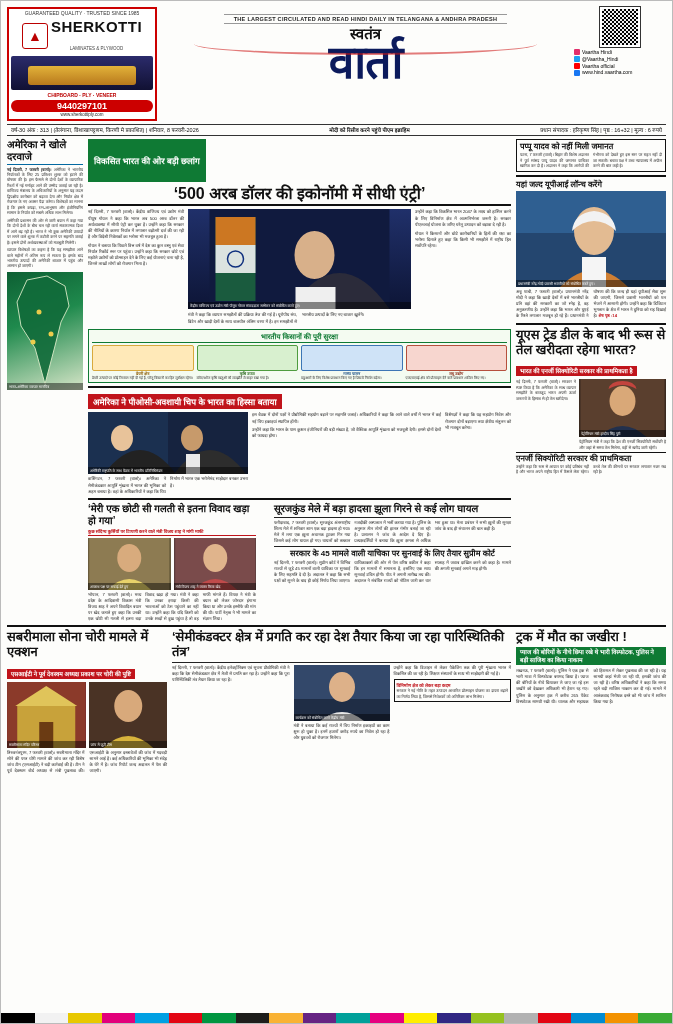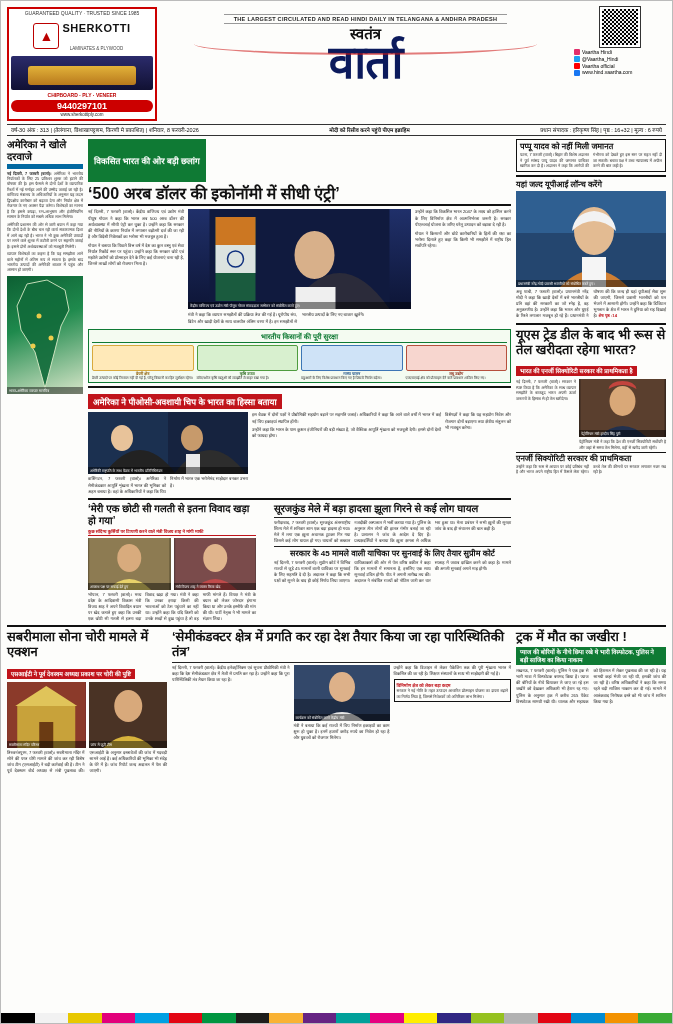--- a/index.html
+++ b/index.html
@@ -40,21 +40,21 @@
   }
   .ad-logo-row {
     display: flex; align-items: center; justify-content: center; gap: 3px;
     margin: 1px 0;
   }
   .ad-emblem {
     width: 26px; height: 26px; border: 1px solid #b00; border-radius: 3px;
     display: flex; align-items: center; justify-content: center;
     font-size: 14px; color: #b00;
   }
-  .ad-brand { font-size: 11px; font-weight: bold; color: #111; letter-spacing: .5px;}
+  .ad-brand { font-size: 15px; font-weight: bold; color: #111; letter-spacing: .5px;}
   .ad-sub { font-size: 4.5px; color: #444; }
   .ad-img {
     height: 34px; margin: 2px 0;
     background: linear-gradient(#2b2b6b, #111133);
     position: relative; border-radius: 2px;
   }
   .ad-img:after {
     content: "";
     position: absolute; left: 12%; right: 12%; top: 30%; bottom: 12%;
     background: linear-gradient(#e2b23a, #b8791c);
@@ -122,21 +122,21 @@
   .blue { color: #10307e; }
 
   .banner-red {
     background: #c0141b; color: #fff; font-weight: bold; font-size: 8.5px;
     padding: 2px 5px; display: inline-block;
   }
   .banner-green {
     background: #0f7a34; color: #fff; font-weight: bold; font-size: 8.5px;
     padding: 16px 6px; display: inline-block;
   }
-  .headline-xl { font-size: 16px; font-weight: bold; color: #111; line-height: 1.12; }
+  .headline-xl { font-size: 16px; font-weight: bold; color: #111; line-height: 1.12; text-align: center; }
   .headline-l  { font-size: 13px; font-weight: bold; color: #111; line-height: 1.15; }
   .headline-m  { font-size: 10px; font-weight: bold; color: #111; line-height: 1.2; }
   .headline-s  { font-size: 8px;  font-weight: bold; color: #111; line-height: 1.2; }
 
   .body-txt {
     font-size: 4.2px; color: #222; line-height: 1.45; text-align: justify;
     hyphens: auto;
   }
   .body-txt.s { font-size: 3.9px; line-height: 1.4; }
 
@@ -225,21 +225,21 @@
 
   <div class="mast-strip">
     <span>वर्ष-30 अंक : 313 | (तेलंगाना, विशाखापट्टणम, किरणी मे प्रकाशित) | शनिवार, 8 फरवरी-2026</span>
     <span class="hl">मोदी को रिसीव करने पहुंचे पीएम इब्राहिम</span>
     <span>प्रधान संपादक : हरिकृष्ण सिंह | पृष्ठ : 16+32 | मूल्य : 6 रुपये</span>
   </div>
 
   <div class="cols" style="margin-top:3px">
 
     <div class="col-left">
-      <div class="headline-m red" style="border-bottom:5px solid #0369a1;padding-bottom:1px">अमेरिका ने खोले दरवाजे</div>
+      <div class="headline-m red" style="border-bottom:1px solid #0369a1;padding-bottom:1px">अमेरिका ने खोले दरवाजे</div>
       <div class="body-txt s" style="margin-top:2px">
         <b>नई दिल्ली, 7 फरवरी (वार्ता)।</b>
         <span>अमेरिका ने भारतीय निर्यातकों के लिए 25 प्रतिशत शुल्क को हटाने की घोषणा की है। इस फैसले से दोनों देशों के व्यापारिक रिश्तों में नई गर्माहट आने की उम्मीद जताई जा रही है। वाणिज्य मंत्रालय के अधिकारियों के अनुसार यह कदम द्विपक्षीय कारोबार को बढ़ावा देगा और निर्यात क्षेत्र में रोजगार के नए अवसर पैदा करेगा। विशेषज्ञों का मानना है कि इससे कपड़ा, रत्न-आभूषण और इंजीनियरिंग सामान के निर्यात को सबसे अधिक लाभ मिलेगा।</span>
       </div>
       <div class="body-txt s" style="margin-top:2px">अमेरिकी प्रशासन की ओर से जारी बयान में कहा गया कि दोनों देशों के बीच चल रही वार्ता सकारात्मक दिशा में आगे बढ़ रही है। भारत ने भी कुछ अमेरिकी उत्पादों पर लगने वाले शुल्क में कटौती करने पर सहमति जताई है। इससे दोनों अर्थव्यवस्थाओं को मजबूती मिलेगी।</div>
       <div class="body-txt s" style="margin-top:2px">व्यापार विशेषज्ञों का कहना है कि यह समझौता आने वाले महीनों में अंतिम रूप ले सकता है। इसके बाद भारतीय उत्पादों की अमेरिकी बाजार में पहुंच और आसान हो जाएगी।</div>
 
       <div class="photo" style="height:118px;margin-top:3px;background:linear-gradient(160deg,#0d5f33,#1f8a4d 40%,#d8e6c9);">
         <svg viewBox="0 0 76 118" style="width:100%;height:100%;opacity:.9">
           <path d="M20 8 L40 4 L58 14 L62 34 L54 50 L48 74 L38 112 L28 76 L14 54 L10 30 Z" fill="#116b3a" stroke="#d7e8c5" stroke-width="1"></path>

